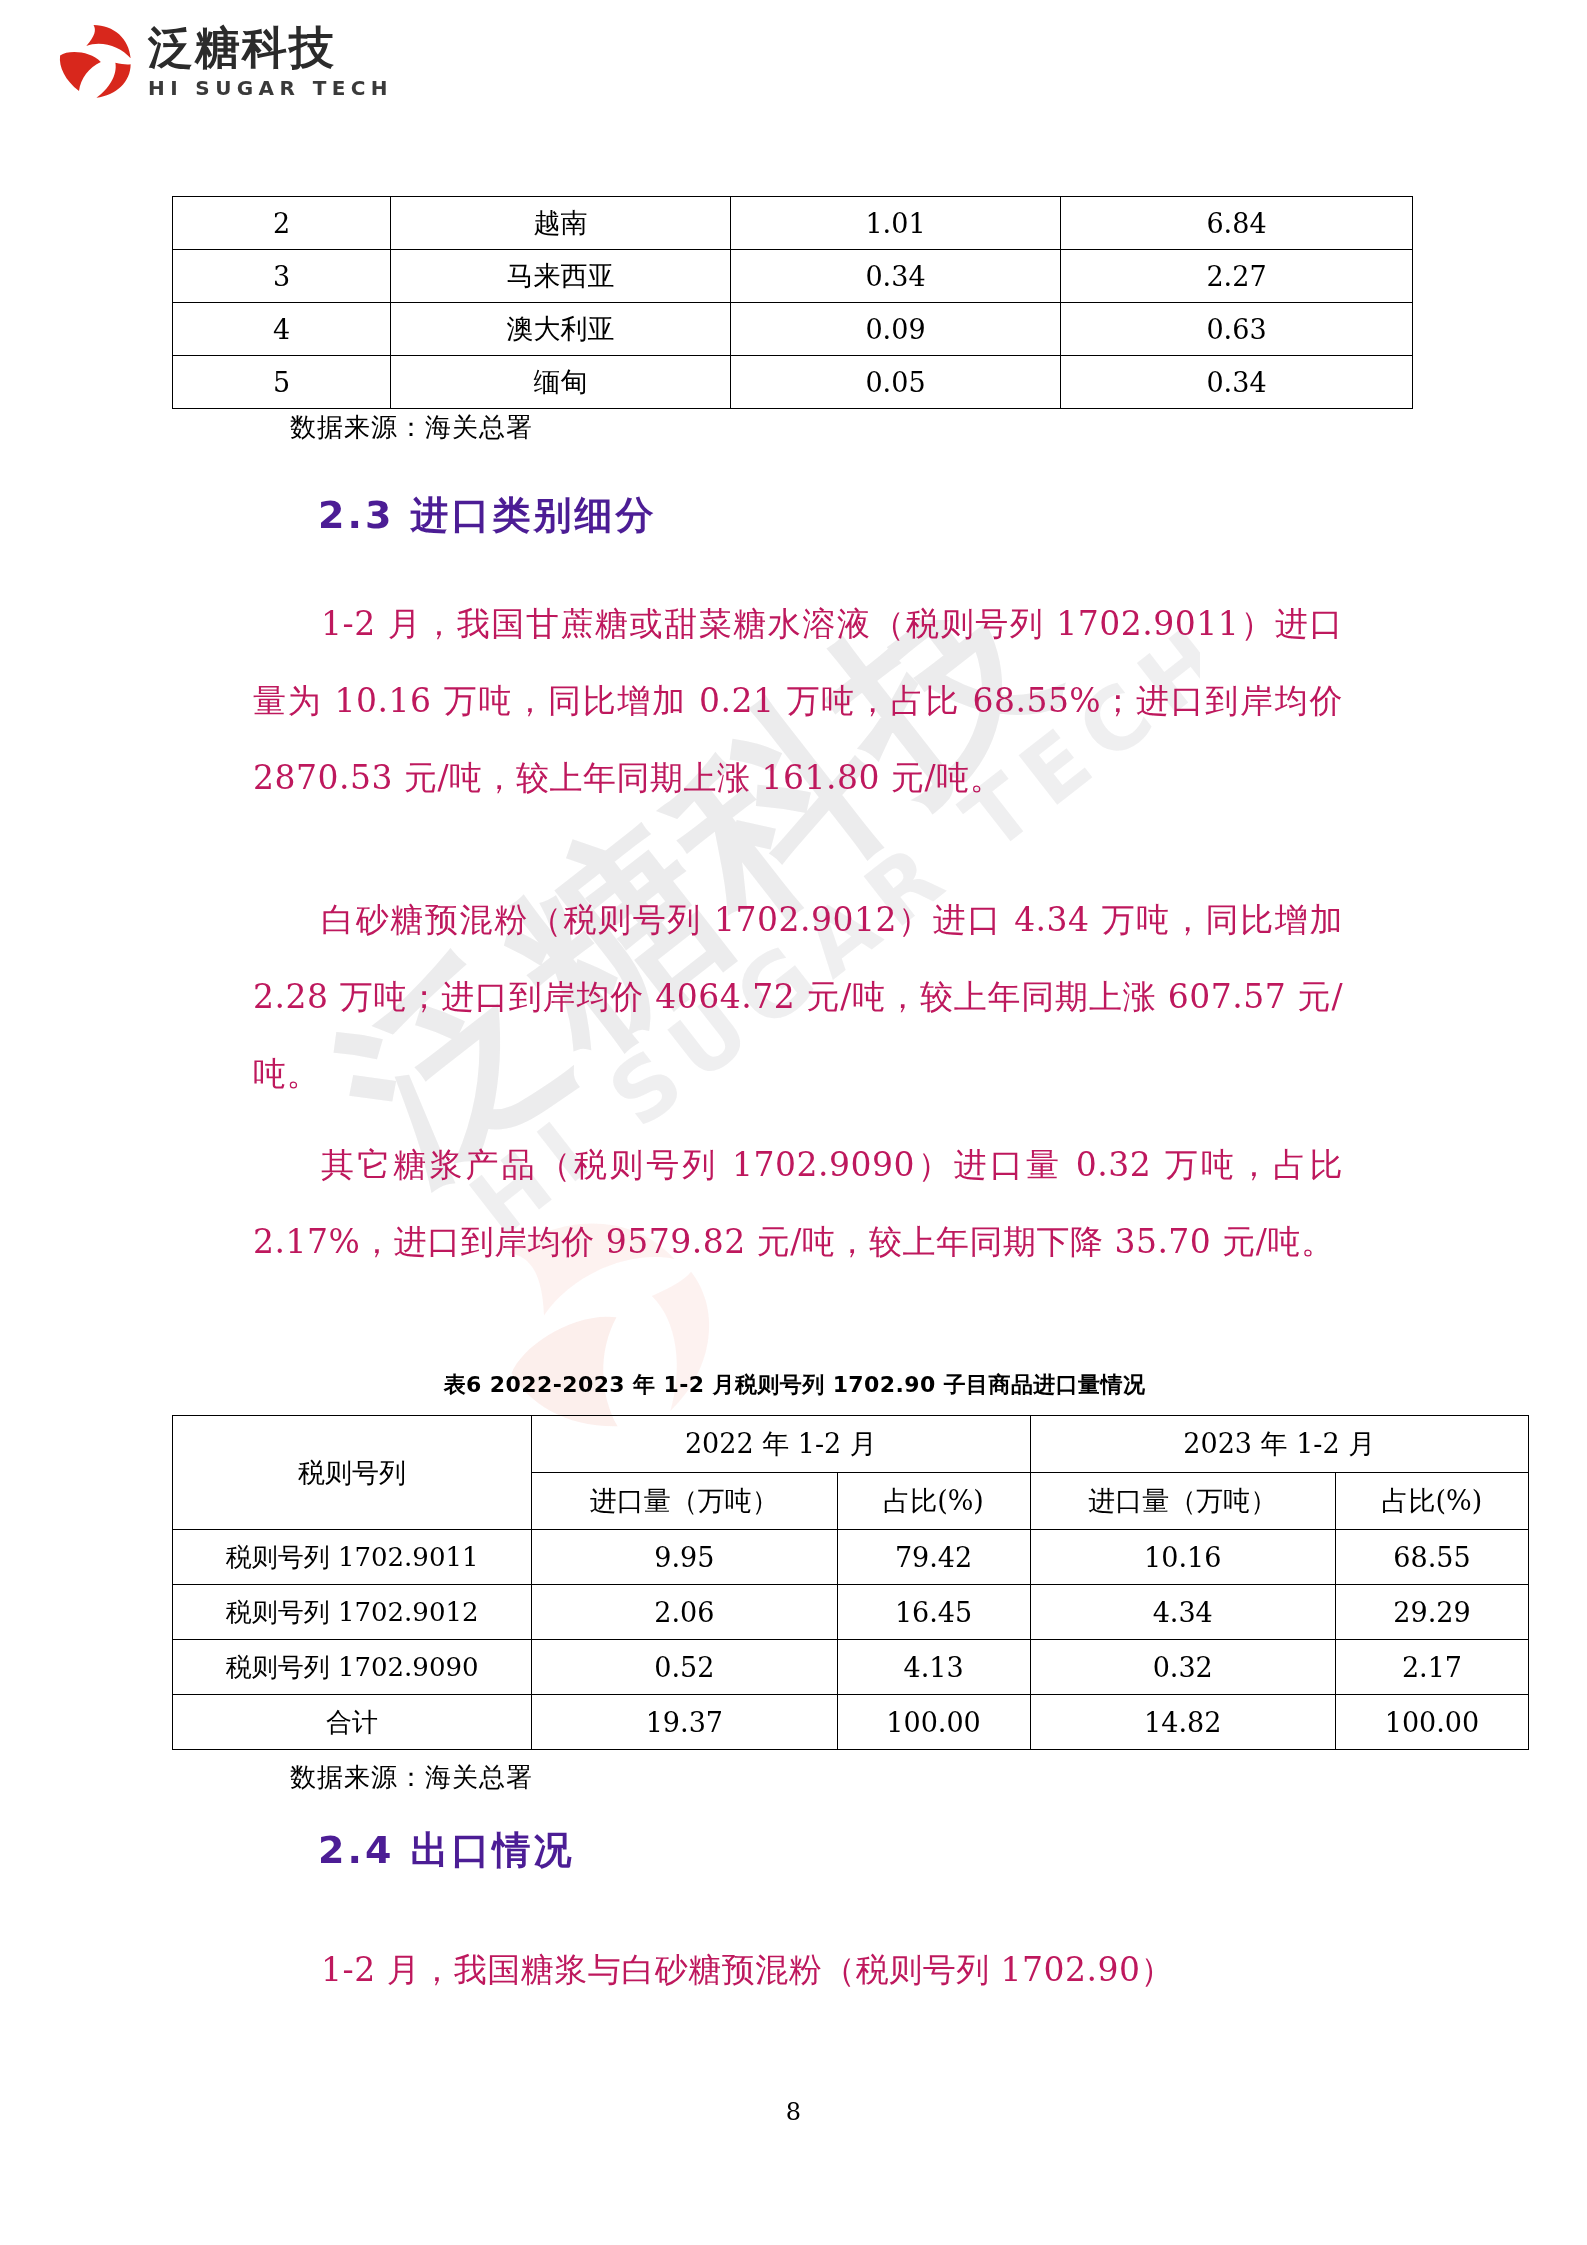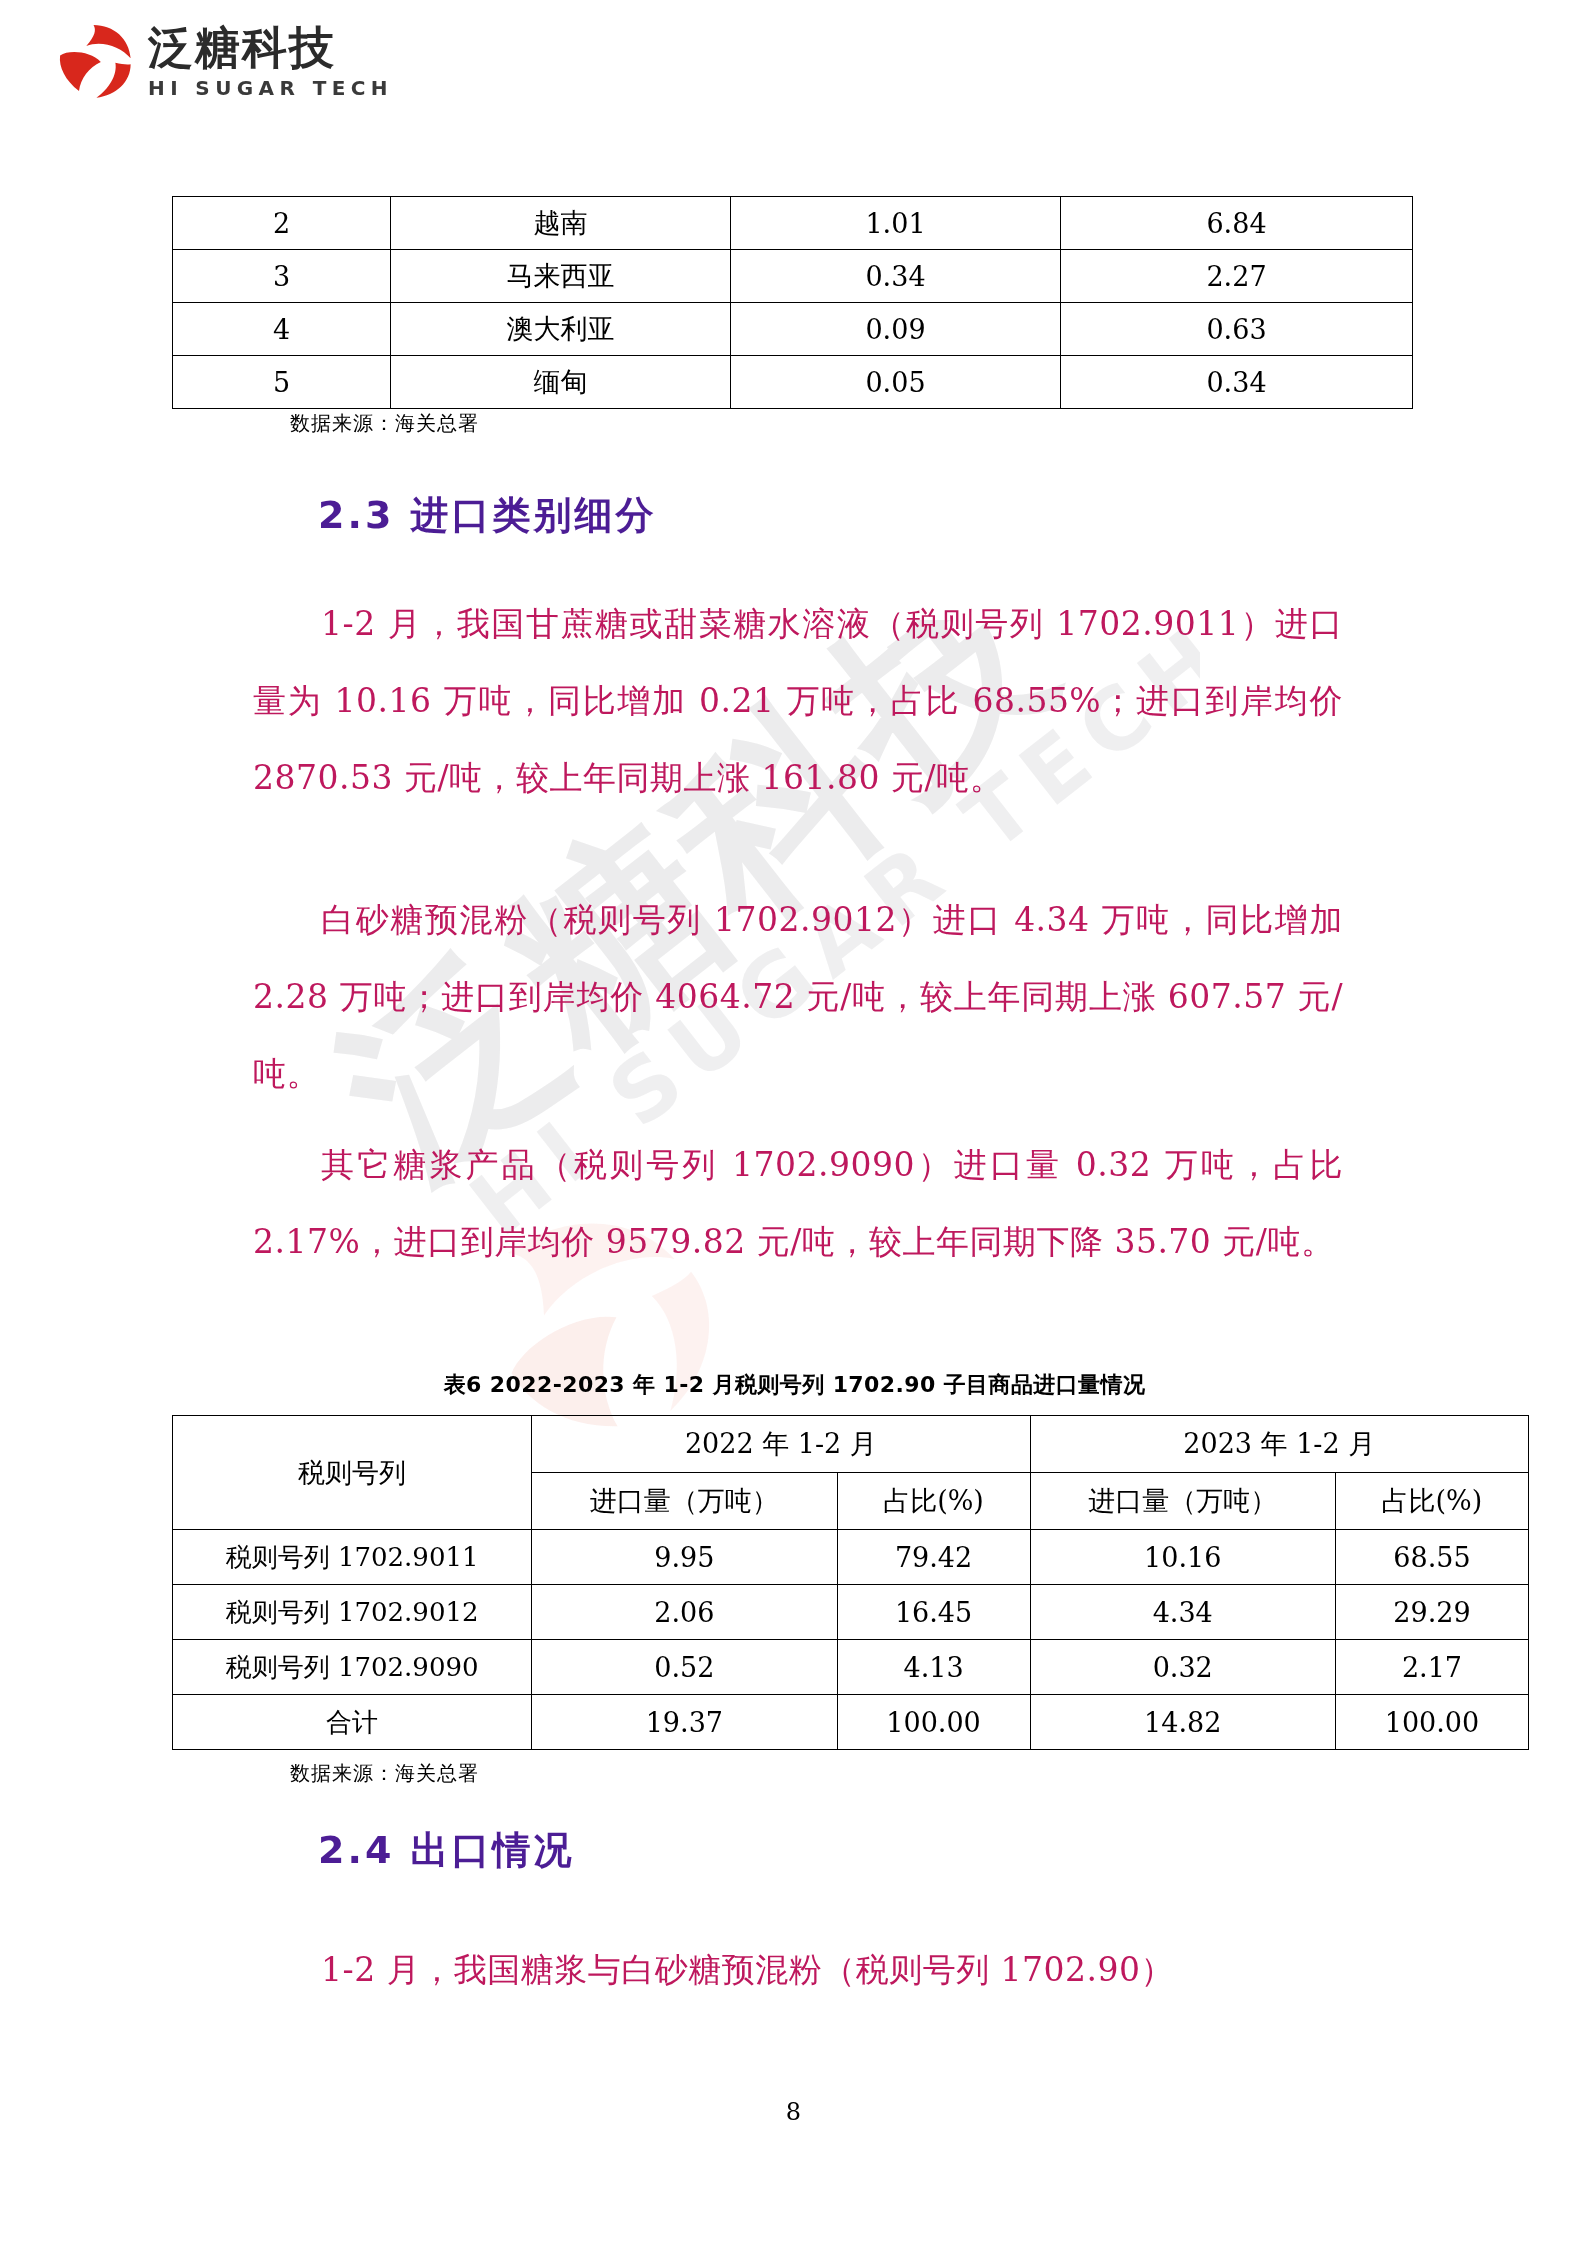--- a/index.html
+++ b/index.html
@@ -90,21 +90,21 @@
   .table5-wrap {
     position: absolute;
     left: 172px;
     top: 196px;
     width: 1240px;
   }
   .table5 { width: 1240px; }
   .table5 td { height: 52px; }
 
   .src-note {
-    font-size: 20px;
+    font-size: 26px;
     font-family: "DejaVu Serif", "Liberation Serif", serif;
     color: #000;
     letter-spacing: 1px;
   }
   .note1 { position: absolute; left: 290px; top: 410px; }
 
   h2.sec-head {
     position: absolute;
     margin: 0;
     font-family: "DejaVu Sans", "Liberation Sans", sans-serif;

